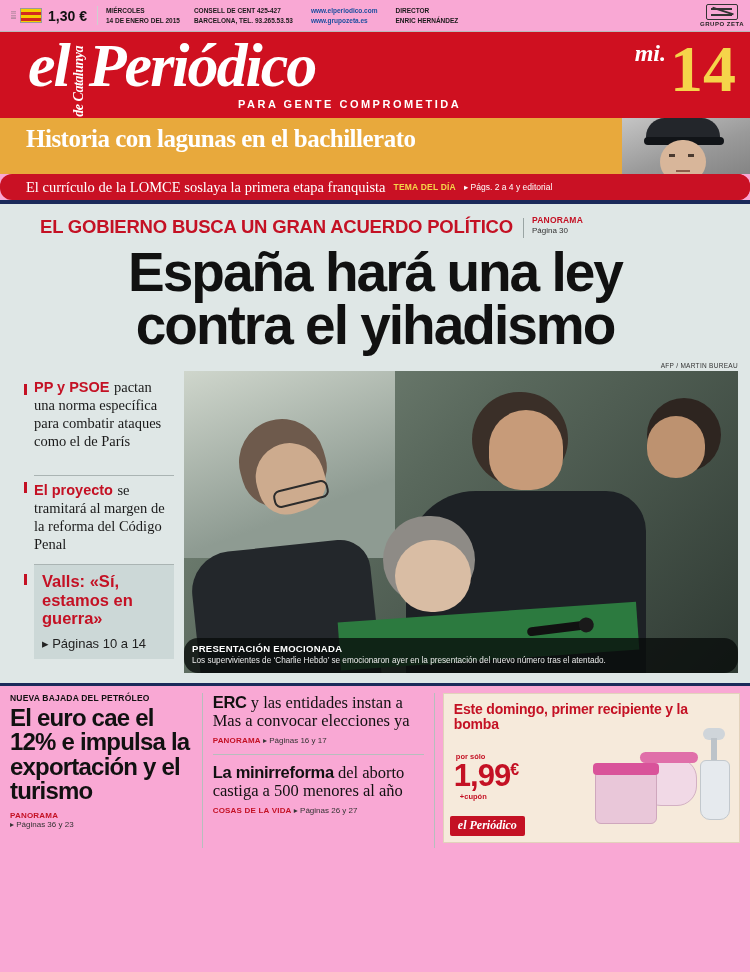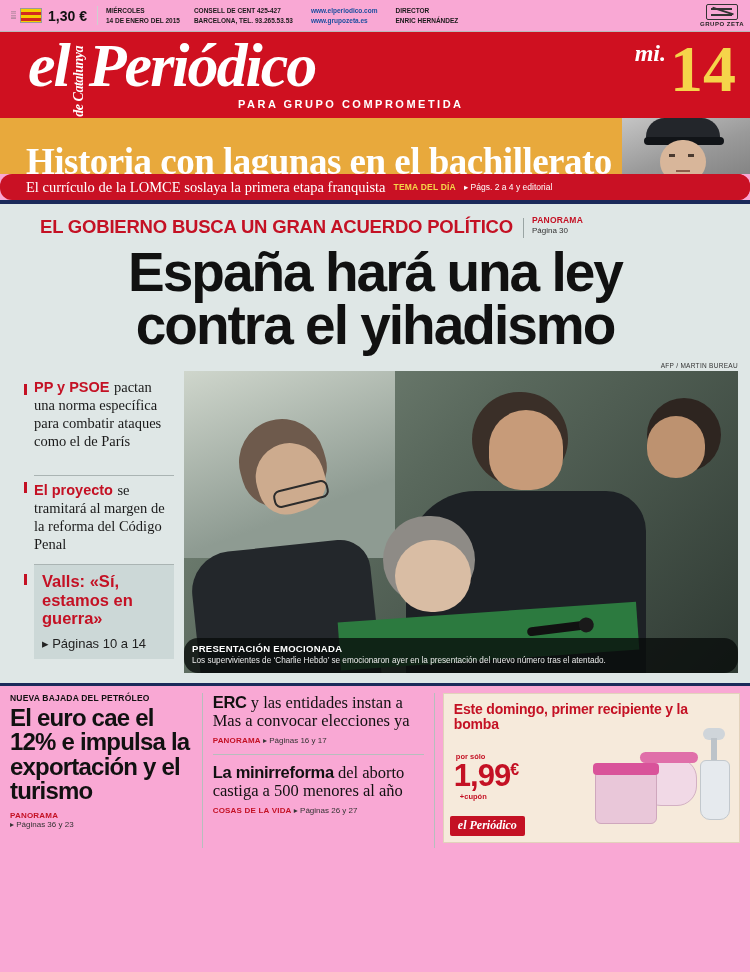--- a/index.html
+++ b/index.html
@@ -221,24 +221,24 @@
   
   .banner {
     position: relative;
     background: #e8a93c;
     height: 56px;
     overflow: hidden;
   }
   .banner-title {
     position: absolute;
     left: 26px;
-    top: 22px;
+    top: 7px;
     font-family: "Liberation Serif", serif;
     font-weight: bold;
-    font-size: 37px;
+    font-size: 25px;
     color: #ffffff;
     letter-spacing: -0.5px;
   }
   .banner-photo {
     position: absolute;
     right: 0;
     top: -14px;
     width: 128px;
     height: 116px;
     overflow: hidden;
@@ -811,21 +811,21 @@
     </div>
   </div>
 
   <div class="masthead">
     <div class="mast-inner">
       <div class="logo-wrap">
         <span class="logo-el">el</span>
         <span class="logo-decat">de Catalunya</span>
         <span class="logo-periodico">Periódico</span>
       </div>
-      <div class="tagline">PARA GRUPO COMPROMETIDA</div>
+      <div class="tagline">PARA GENTE COMPROMETIDA</div>
       <div class="mi-label">mi.</div>
       <div class="day-num">14</div>
     </div>
   </div>
 
   <div class="banner">
     <div class="banner-title">Historia con lagunas en el bachillerato</div>
     <div class="banner-photo">
       <div class="franco">
         <div class="cap"></div>

